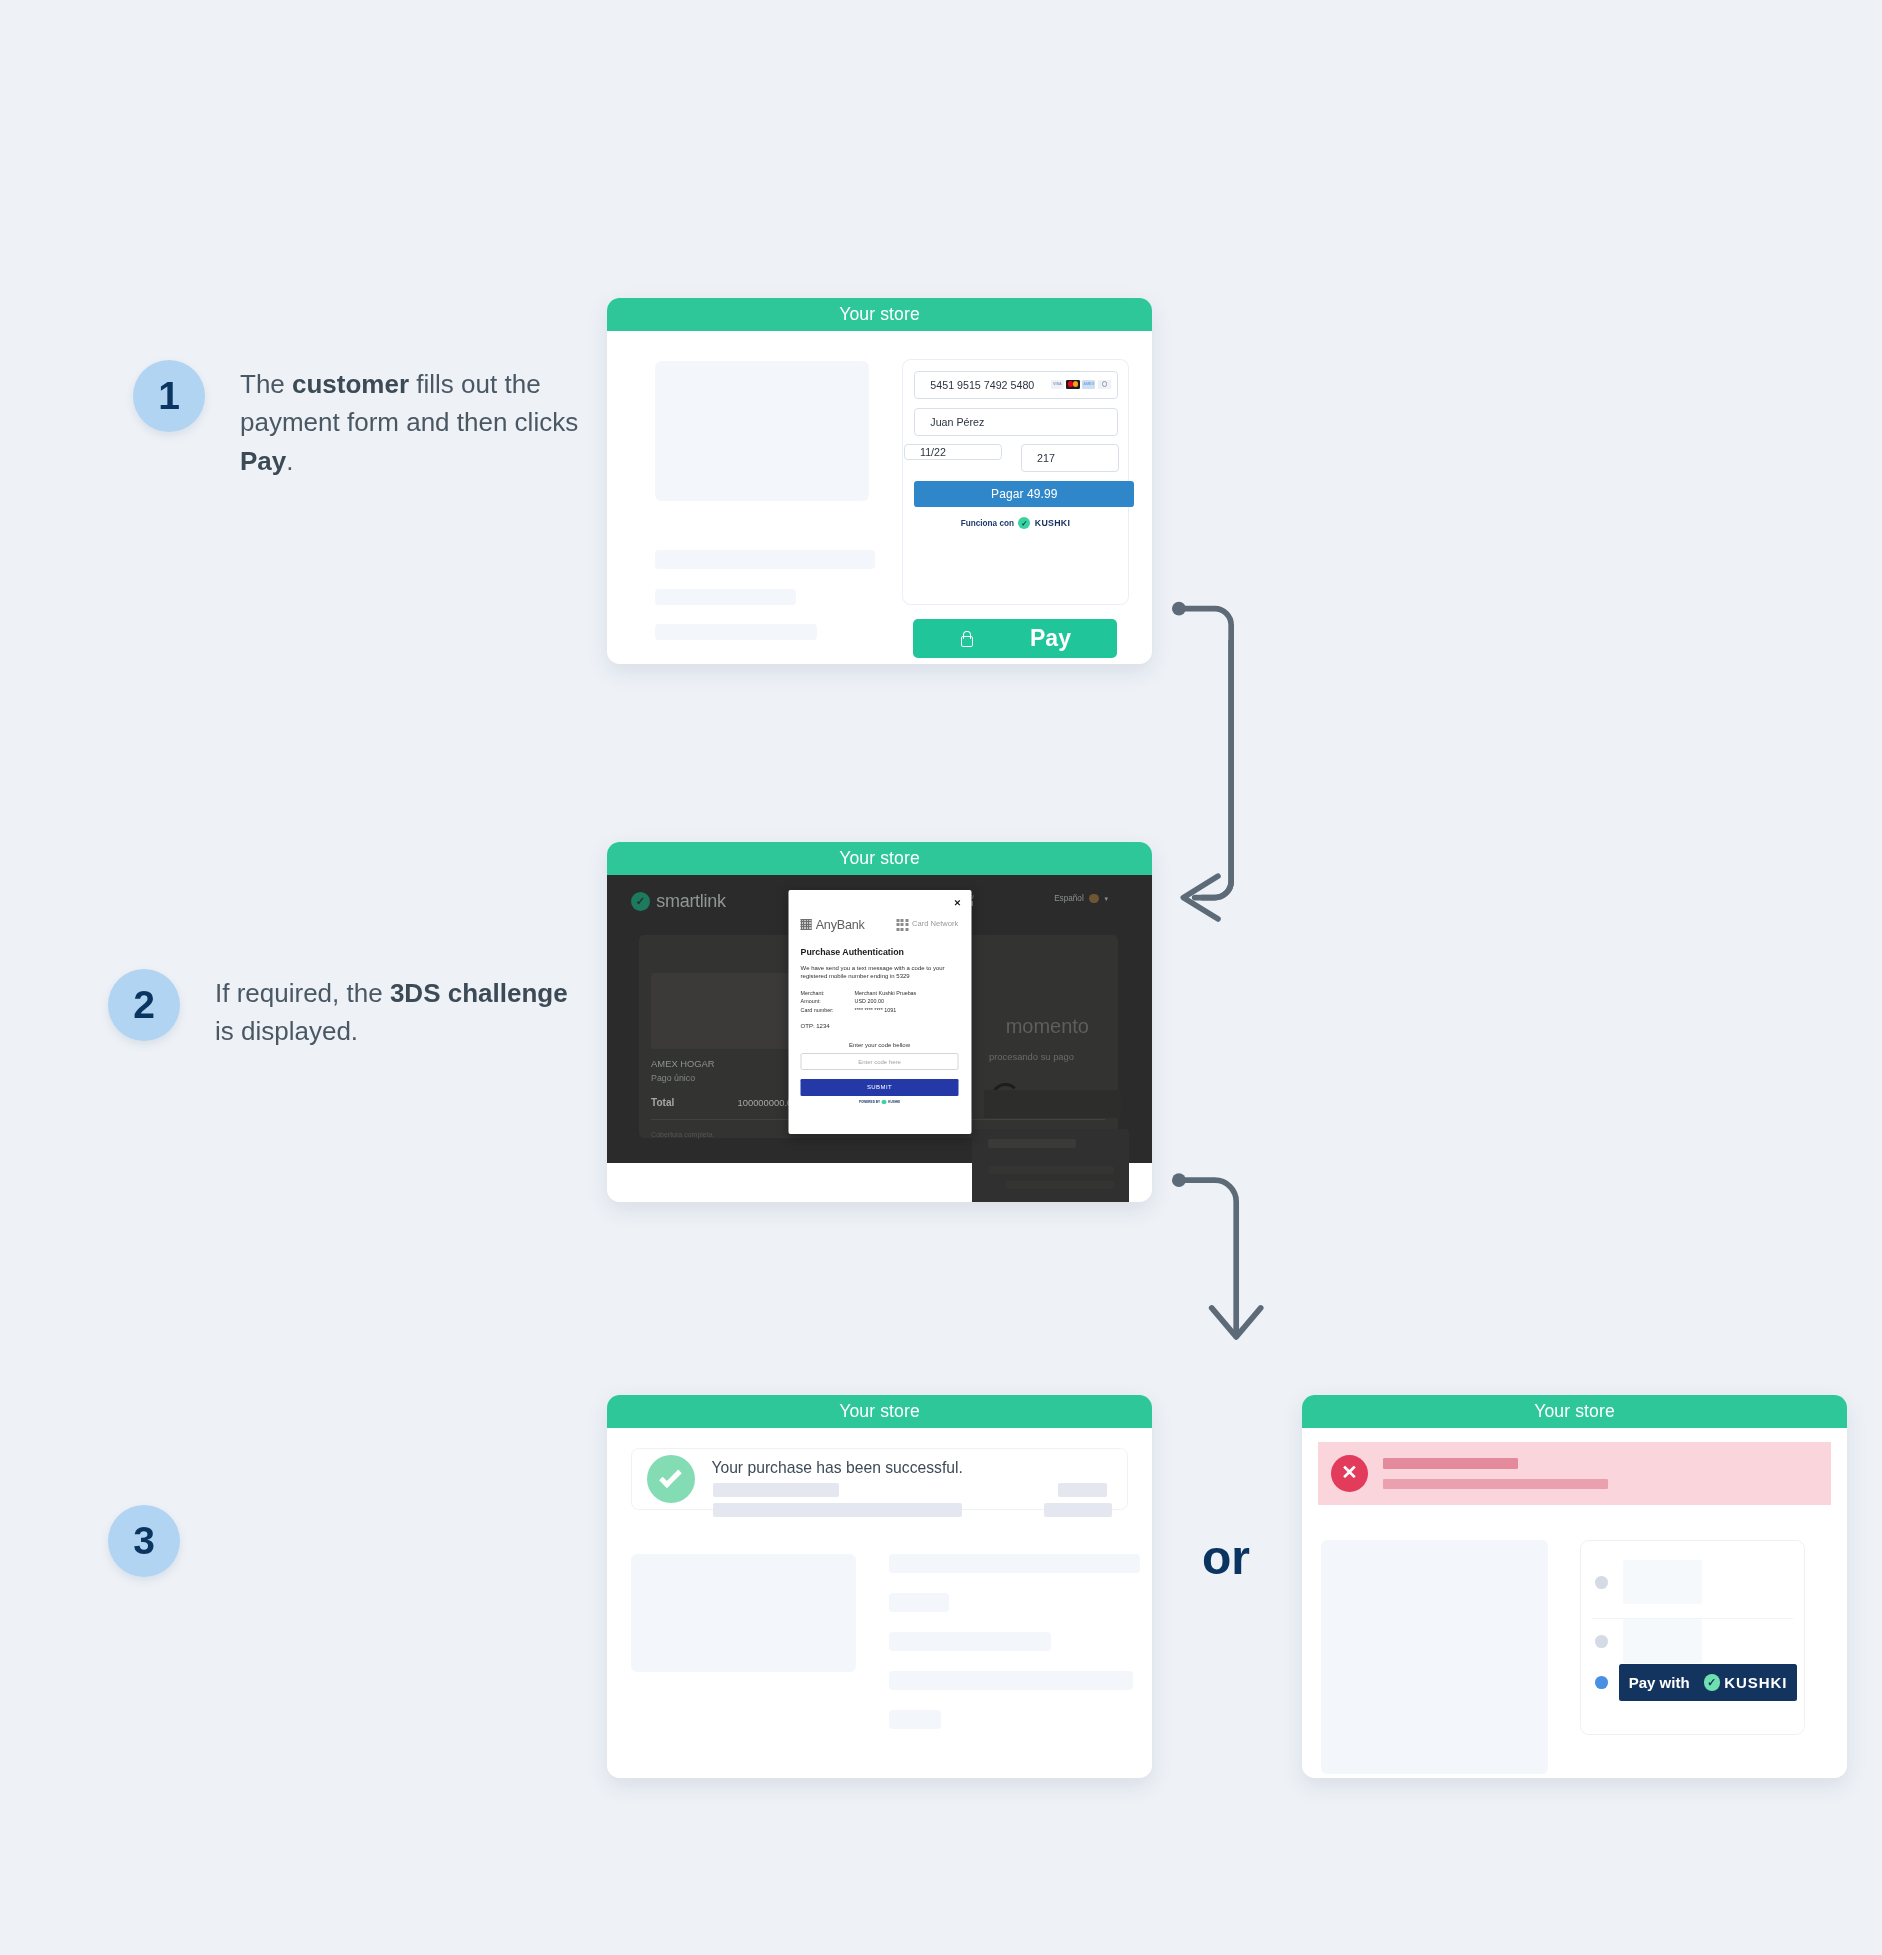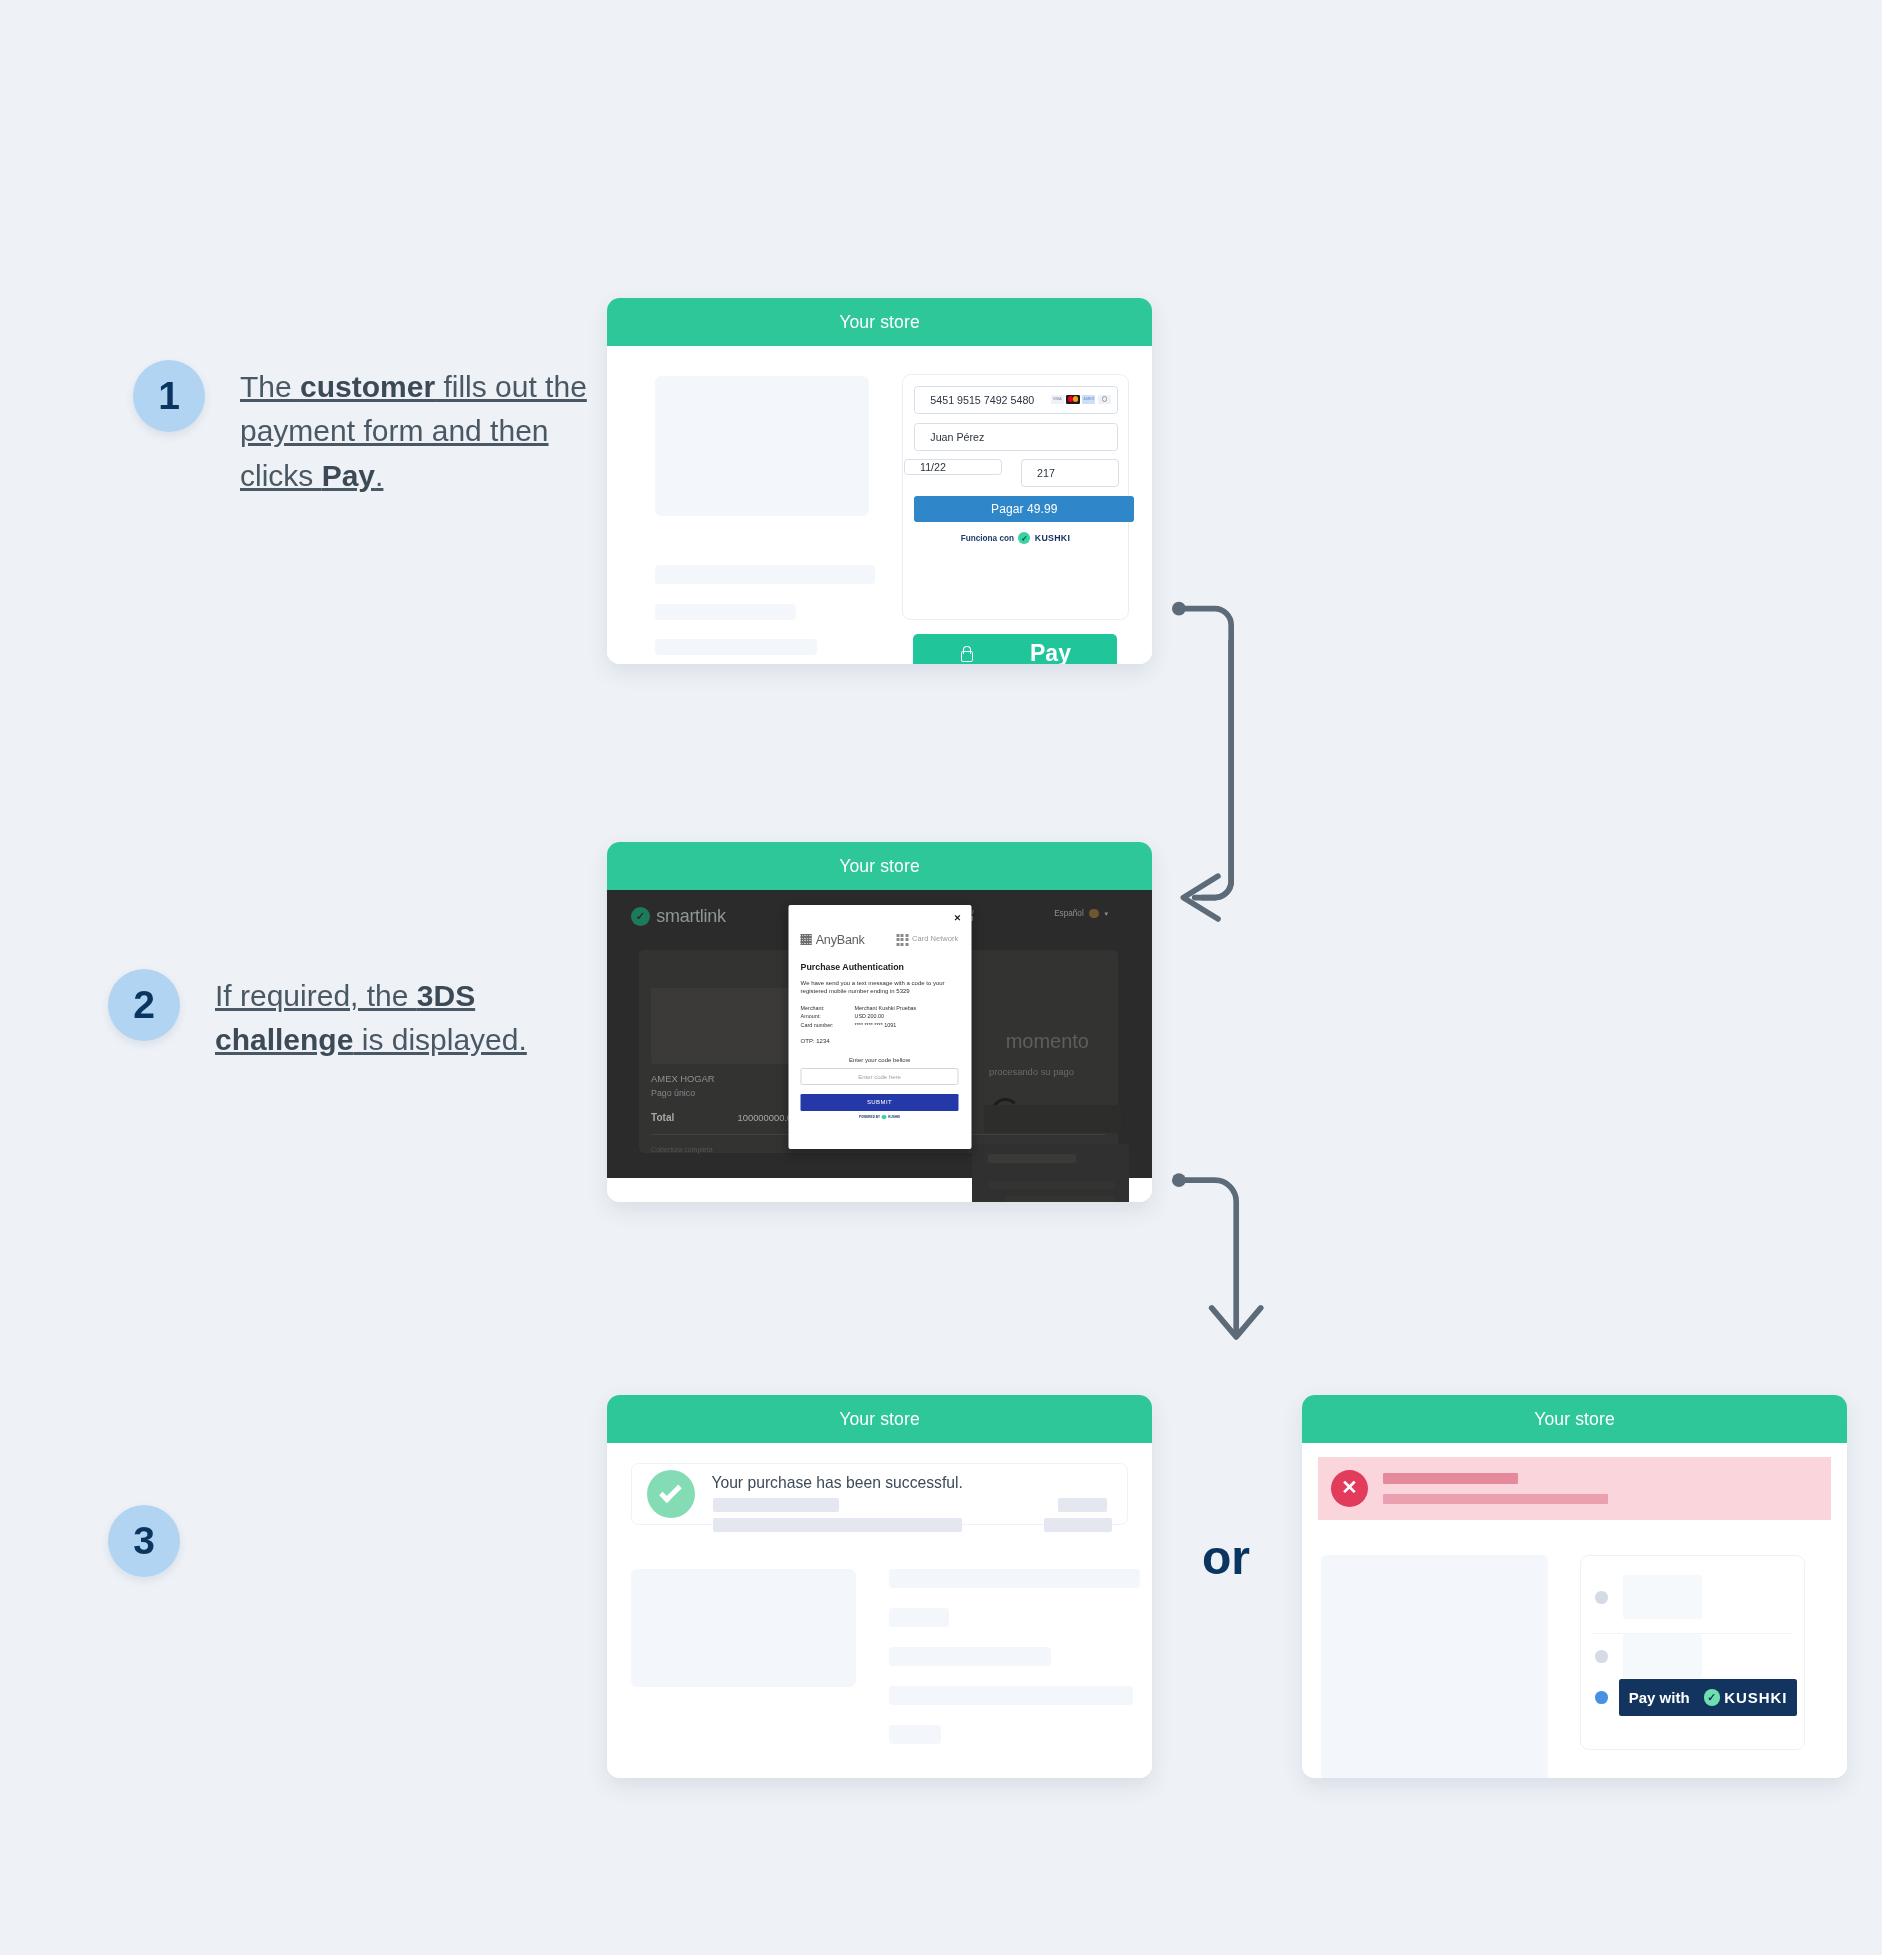--- a/index.html
+++ b/index.html
@@ -16,34 +16,34 @@
   .step-badge {
     width: 72px; height: 72px; border-radius: 50%;
     background: #b2d4f3; color: #0a3560;
     font-size: 39px; font-weight: bold;
     display: flex; align-items: center; justify-content: center;
     flex: 0 0 72px;
     box-shadow: 0 3.8px 8.8px rgba(30,60,100,.10);
   }
   .step-text {
     margin-left: 35px; color: #4a5864;
-    font-size: 30px; line-height: 1.48; font-weight: 400;
-    max-width: 378px; padding-top: 5px; text-decoration: underline;
+    font-size: 26px; line-height: 1.48; font-weight: 400;
+    max-width: 378px; padding-top: 5px;
   }
   .step-text b { color: #3c4a56; font-weight: 700; }
 
   
   .card {
     position: absolute; background: #ffffff;
     border-radius: 12.6px; overflow: hidden;
     box-shadow: 0 7.6px 21.4px rgba(25,50,85,.10);
   }
   .card-head {
     background: #2ec79a; color: #ffffff;
-    height: 48px; display: flex; align-items: center; justify-content: center;
+    height: 33px; display: flex; align-items: center; justify-content: center;
     font-size: 17.6px; letter-spacing: 0.1px;
   }
   .card-body { position: relative; width: 100%; height: calc(100% - 48px); background:#fff; }
 
   
   .sk { background: #f3f7fb; border-radius: 3.8px; position: absolute; }
 
   
   .c1-hero { left: 48px; top: 30px; width: 214px; height: 140px; border-radius: 6.3px; }
   .c1-l1 { left: 48px; top: 219px; width: 220px; height: 19px; }

